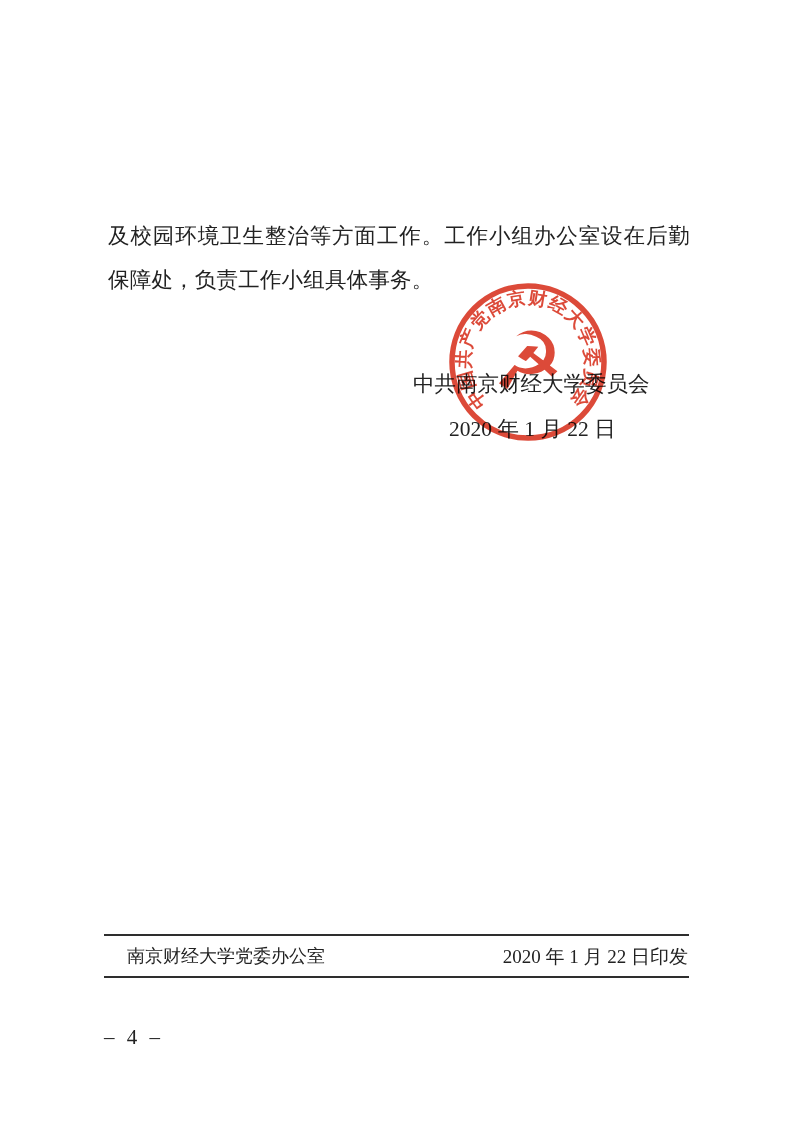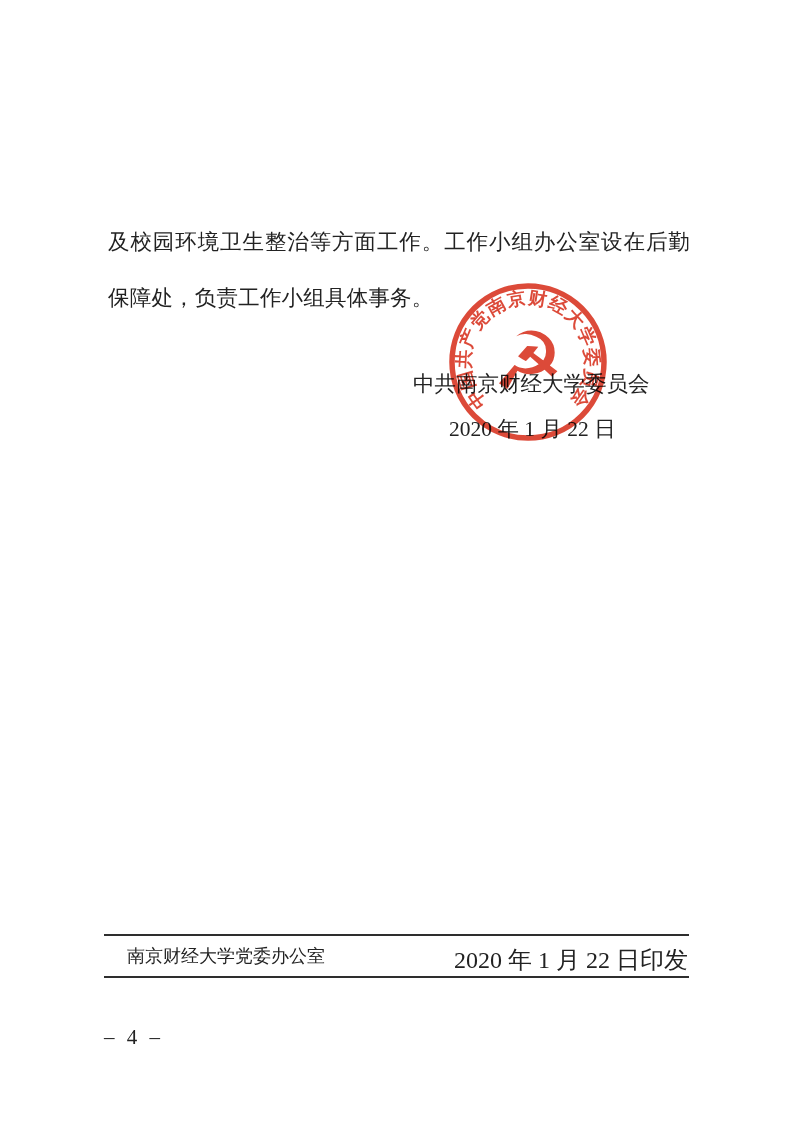--- a/index.html
+++ b/index.html
@@ -11,21 +11,21 @@
     font-family: "Liberation Serif", "DejaVu Serif", serif;
     color: #222222;
     overflow: hidden;
   }
   .body-par {
     position: absolute;
     left: 108px;
     top: 192px;
     width: 582px;
     font-size: 21.5px;
-    line-height: 56px;
+    line-height: 44px;
     text-align: justify;
     letter-spacing: 0.2px;
   }
   .sig {
     position: absolute;
     left: 413px;
     top: 369px;
     font-size: 21.5px;
     letter-spacing: 0px;
     white-space: nowrap;
@@ -69,21 +69,21 @@
     position: absolute;
     left: 127px;
     top: 944px;
     font-size: 18px;
     white-space: nowrap;
   }
   .f-date {
     position: absolute;
     right: 105px;
     top: 944px;
-    font-size: 24px;
+    font-size: 19px;
     white-space: nowrap;
   }
   .pagenum {
     position: absolute;
     left: 104px;
     top: 1025px;
     font-size: 21px;
     word-spacing: 7px;
     white-space: nowrap;
   }

